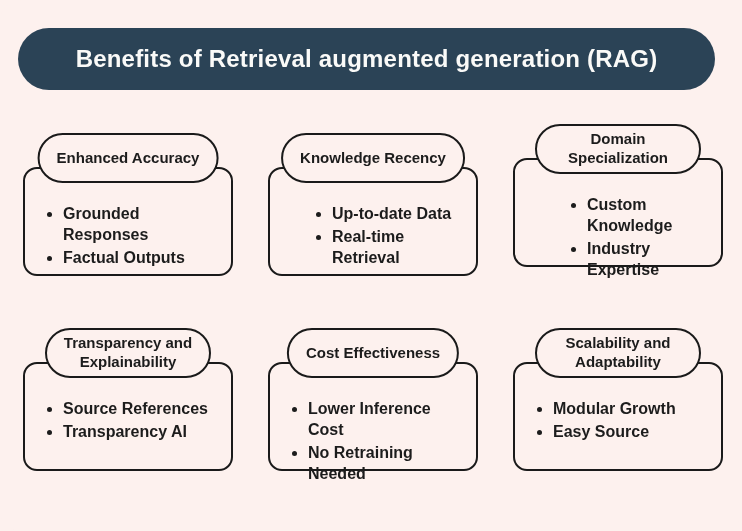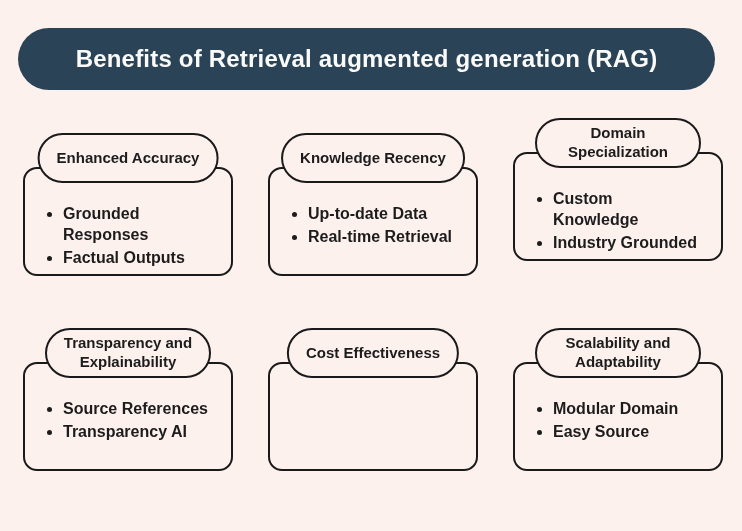--- a/index.html
+++ b/index.html
@@ -39,22 +39,22 @@
   .card {
     position: absolute;
     width: 210px;
     height: 109px;
     background: #fdf1ee;
     border: 2px solid #1a1a1a;
     border-radius: 14px;
     box-sizing: border-box;
   }
   .c0 { left: 23px;  top: 167px; }
-  .c1 { left: 268px; top: 167px; }
-  .c2 { left: 513px; top: 152px; }
+  .c1 { left: 268px; top: 167px; padding-left: 24px; }
+  .c2 { left: 513px; top: 158px; padding-left: 34px; }
   .c3 { left: 23px;  top: 362px; }
   .c4 { left: 268px; top: 362px; }
   .c5 { left: 513px; top: 362px; }
 
   .card-pill {
     position: absolute;
     left: 50%;
     transform: translateX(-50%);
     bottom: calc(100% - 14px);   
     min-height: 50px;
@@ -120,43 +120,47 @@
       <li>Real-time Retrieval</li>
     </ul>
   </div>
 
   <div class="card c2">
     <div class="card-pill two-line">
       <span class="card-title">Domain Specialization</span>
     </div>
     <ul>
       <li>Custom Knowledge</li>
-      <li>Industry Grounded</li>
+      <li>Industry Expertise</li>
     </ul>
   </div>
 
   <div class="card c3">
     <div class="card-pill two-line">
       <span class="card-title">Transparency and Explainability</span>
     </div>
     <ul>
       <li>Source References</li>
       <li>Transparency AI</li>
     </ul>
   </div>
 
   <div class="card c4">
     <div class="card-pill">
       <span class="card-title">Cost Effectiveness</span>
     </div>
+    <ul>
+      <li>Lower Inference Cost</li>
+      <li style="max-width:132px;">No Retraining Needed</li>
+    </ul>
   </div>
 
   <div class="card c5">
     <div class="card-pill two-line">
       <span class="card-title">Scalability and Adaptability</span>
     </div>
     <ul>
-      <li>Modular Domain</li>
+      <li>Modular Growth</li>
       <li>Easy Source</li>
     </ul>
   </div>
 
 </div>
 
 </body></html>

